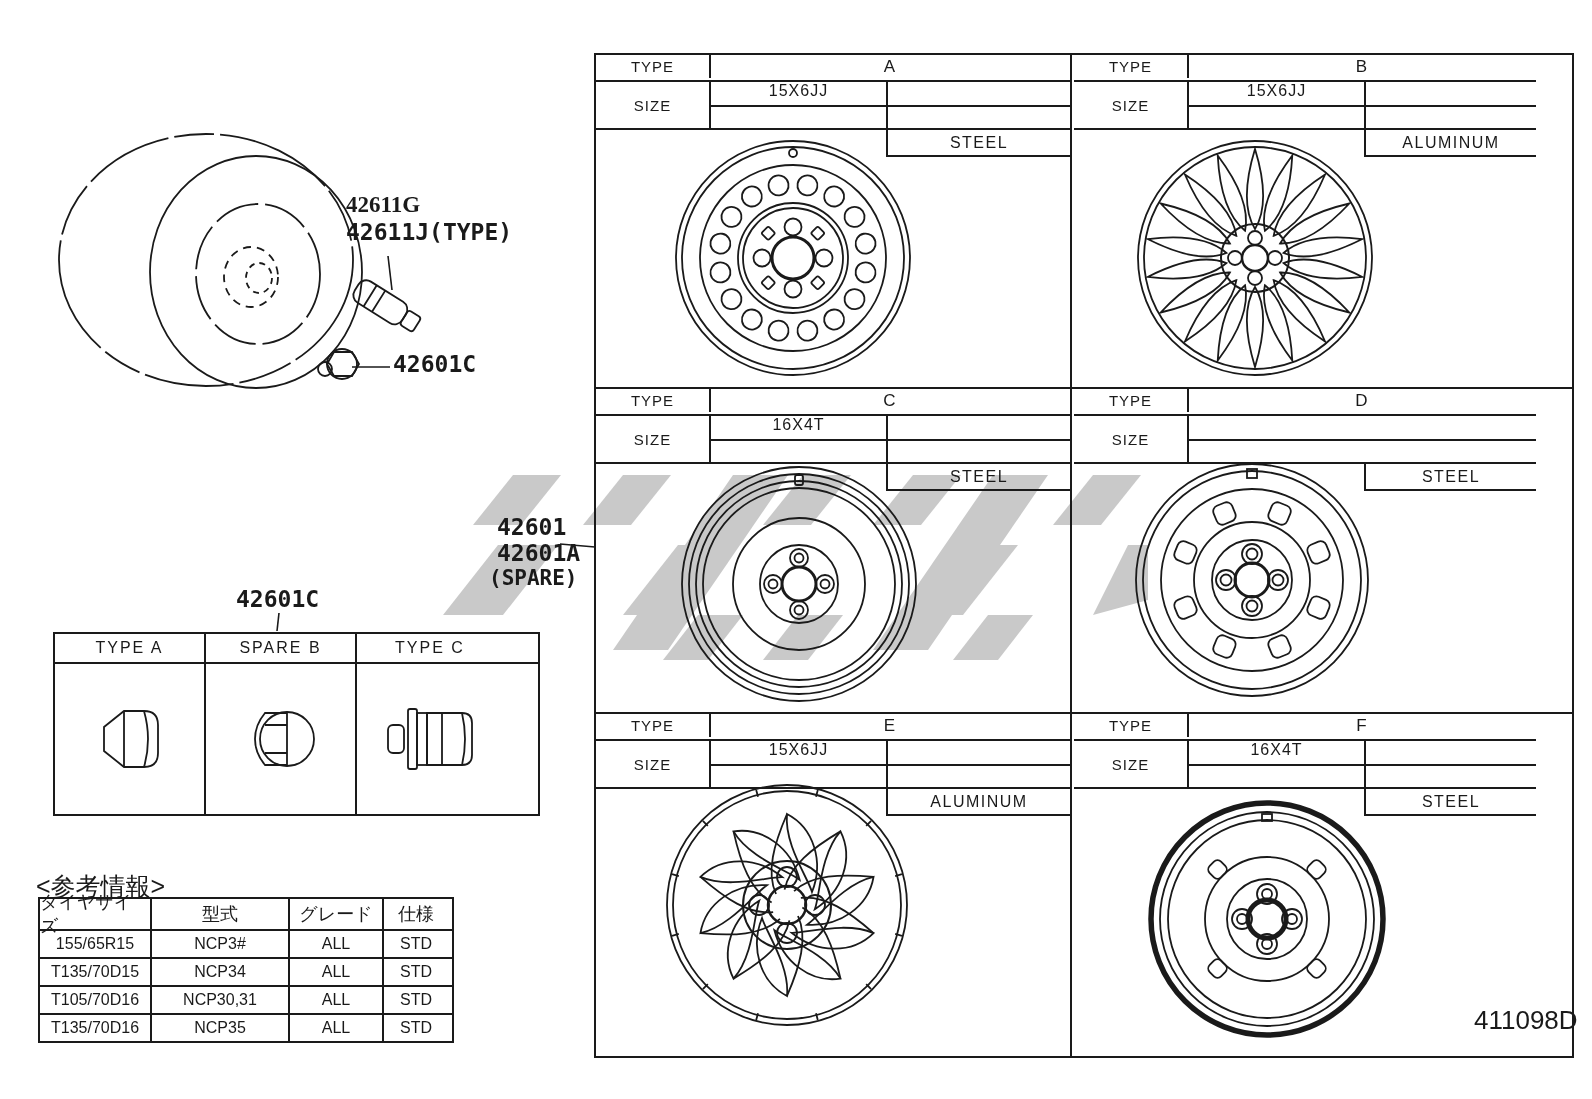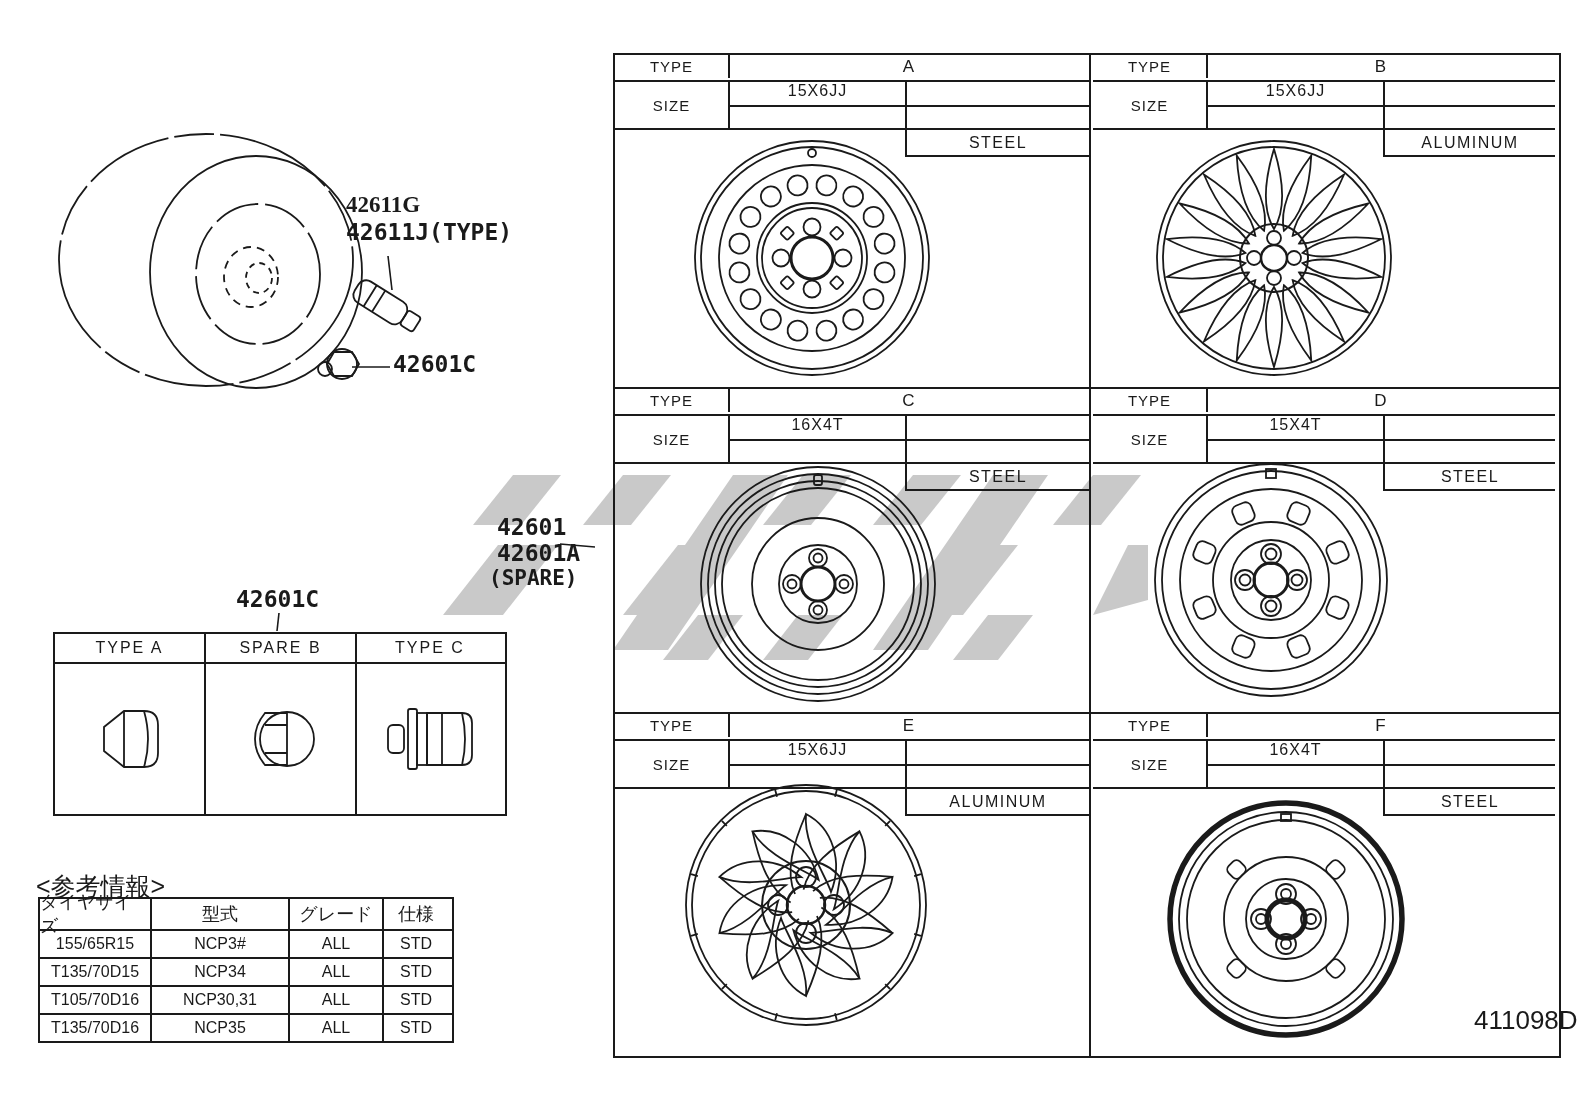--- a/index.html
+++ b/index.html
@@ -3,21 +3,21 @@
 <meta charset="utf-8">
 <style>
   html,body{margin:0;padding:0;background:#fff;}
   #canvas{position:relative;width:1592px;height:1099px;background:#fff;overflow:hidden;
           font-family:"Liberation Sans",sans-serif;color:#1a1a1a;}
   .abs{position:absolute;}
   .mono{font-family:"DejaVu Sans Mono",monospace;font-weight:bold;letter-spacing:0px;}
   svg{display:block;}
   .lineart{stroke:#1a1a1a;fill:none;stroke-width:1.8;}
   
-  #grid{position:absolute;left:613px;top:53px;width:944px;height:1001px;border:2px solid #1a1a1a;}
+  #grid{position:absolute;left:594px;top:53px;width:944px;height:1001px;border:2px solid #1a1a1a;padding-left:32px;}
   .vdiv{position:absolute;background:#1a1a1a;}
   .panel{position:absolute;}
   .p-type-row{position:absolute;left:0;top:0;right:0;height:25px;border-bottom:2px solid #1a1a1a;}
   .p-type-label{position:absolute;left:0;top:0;width:113px;height:23px;border-right:2px solid #1a1a1a;
                 display:flex;align-items:center;justify-content:center;font-size:15px;letter-spacing:1px;}
   .p-type-letter{position:absolute;left:113px;right:0;top:0;height:23px;display:flex;align-items:center;justify-content:center;font-size:17px;}
   .p-size-label{position:absolute;left:0;top:27px;width:113px;height:46px;border-right:2px solid #1a1a1a;
                 display:flex;align-items:center;justify-content:center;font-size:15px;letter-spacing:1px;}
   .p-size-value{position:absolute;left:115px;top:27px;width:175px;height:46px;border-right:2px solid #1a1a1a;}
   .p-size-value .txt{height:18px;display:flex;align-items:center;justify-content:center;font-size:16px;letter-spacing:1px;}
@@ -247,23 +247,20 @@
         </g>
       </svg>
     </div>
 
     <div class="panel" style="left:478px;top:334px;width:462px;height:323px;">
       <div class="p-type-row">
           <div class="p-type-label">TYPE</div>
         <div class="p-type-letter">D</div>
         </div>
       <div class="p-size-label">SIZE</div>
-      <div class="p-size-value">
-          <div class="txt">15X4T</div>
-        </div>
       <div class="p-size-sub"></div>
         <div class="p-size-bottom"></div>
       <div class="p-material">STEEL</div>
       <svg class="wheel" style="left:53px;top:66px;" viewBox="0 0 250 250">
         <defs>
             <rect id="hD" x="115" y="43" width="20" height="20" rx="6"></rect>
             <circle id="bD" cx="125" cy="99" r="10"></circle>
             <circle id="bD2" cx="125" cy="99" r="5.5"></circle>
           </defs>
         <g class="lineart">
@@ -396,21 +393,21 @@
             <use href="#bF2" transform="rotate(180,125,125)"></use>
             <use href="#bF2" transform="rotate(270,125,125)"></use>
           <circle cx="125" cy="125" r="19" stroke-width="5"></circle>
         </g>
       </svg>
     </div>
   </div>
 
   <div class="label mono" style="left:236px;top:586px;font-size:23px;z-index:3;">42601C</div>
 
-  <div id="nut-table" style="z-index:1;">
+  <div id="nut-table" style="z-index:1;padding-left:33px;">
     <div class="nt-head">
       <div class="nt-hcell">TYPE A</div>
       <div class="nt-hcell">SPARE B</div>
       <div class="nt-hcell">TYPE C</div>
     </div>
     <div class="nt-body">
       <div class="nt-bcell">
         <svg width="84" height="80" viewBox="0 0 84 80">
           <g class="lineart" stroke-width="2">
             <path d="M16,28 L36,12 L56,12 Q70,12 70,26 L70,54 Q70,68 56,68 L36,68 L16,52 Z"></path>

